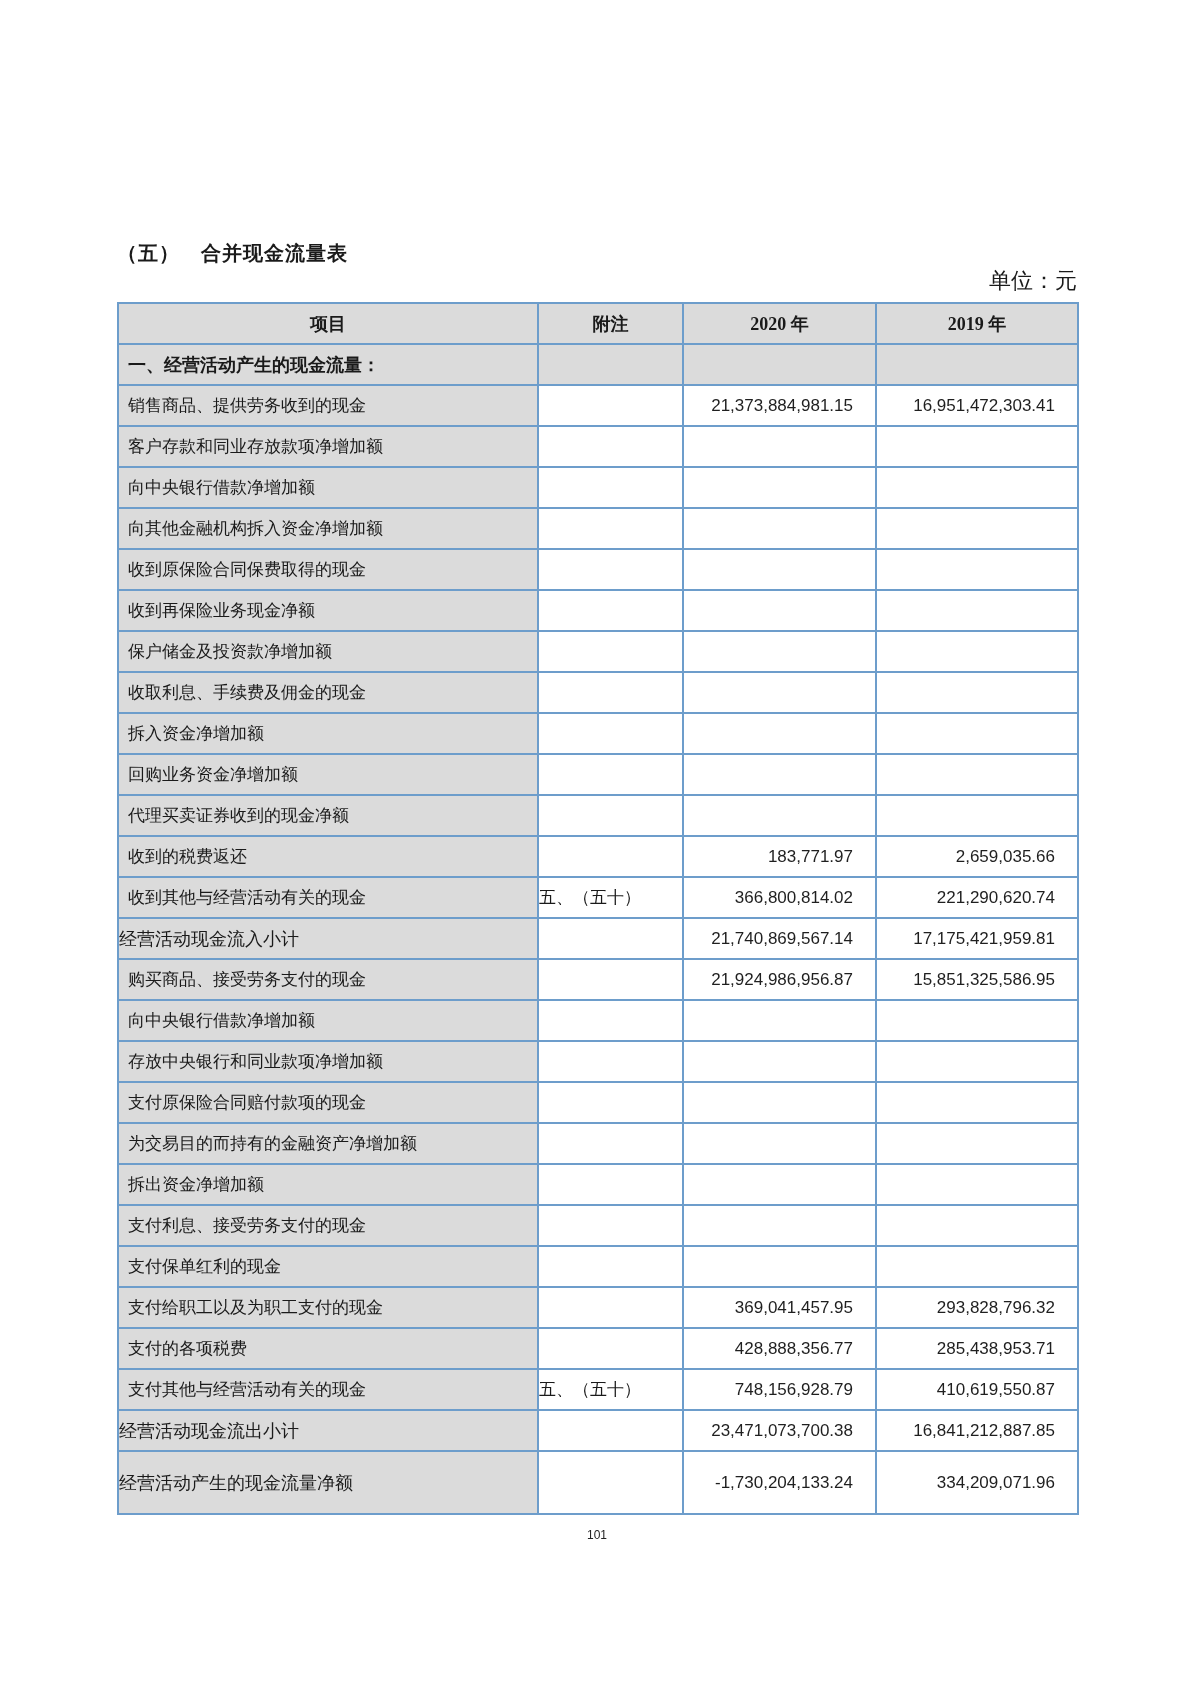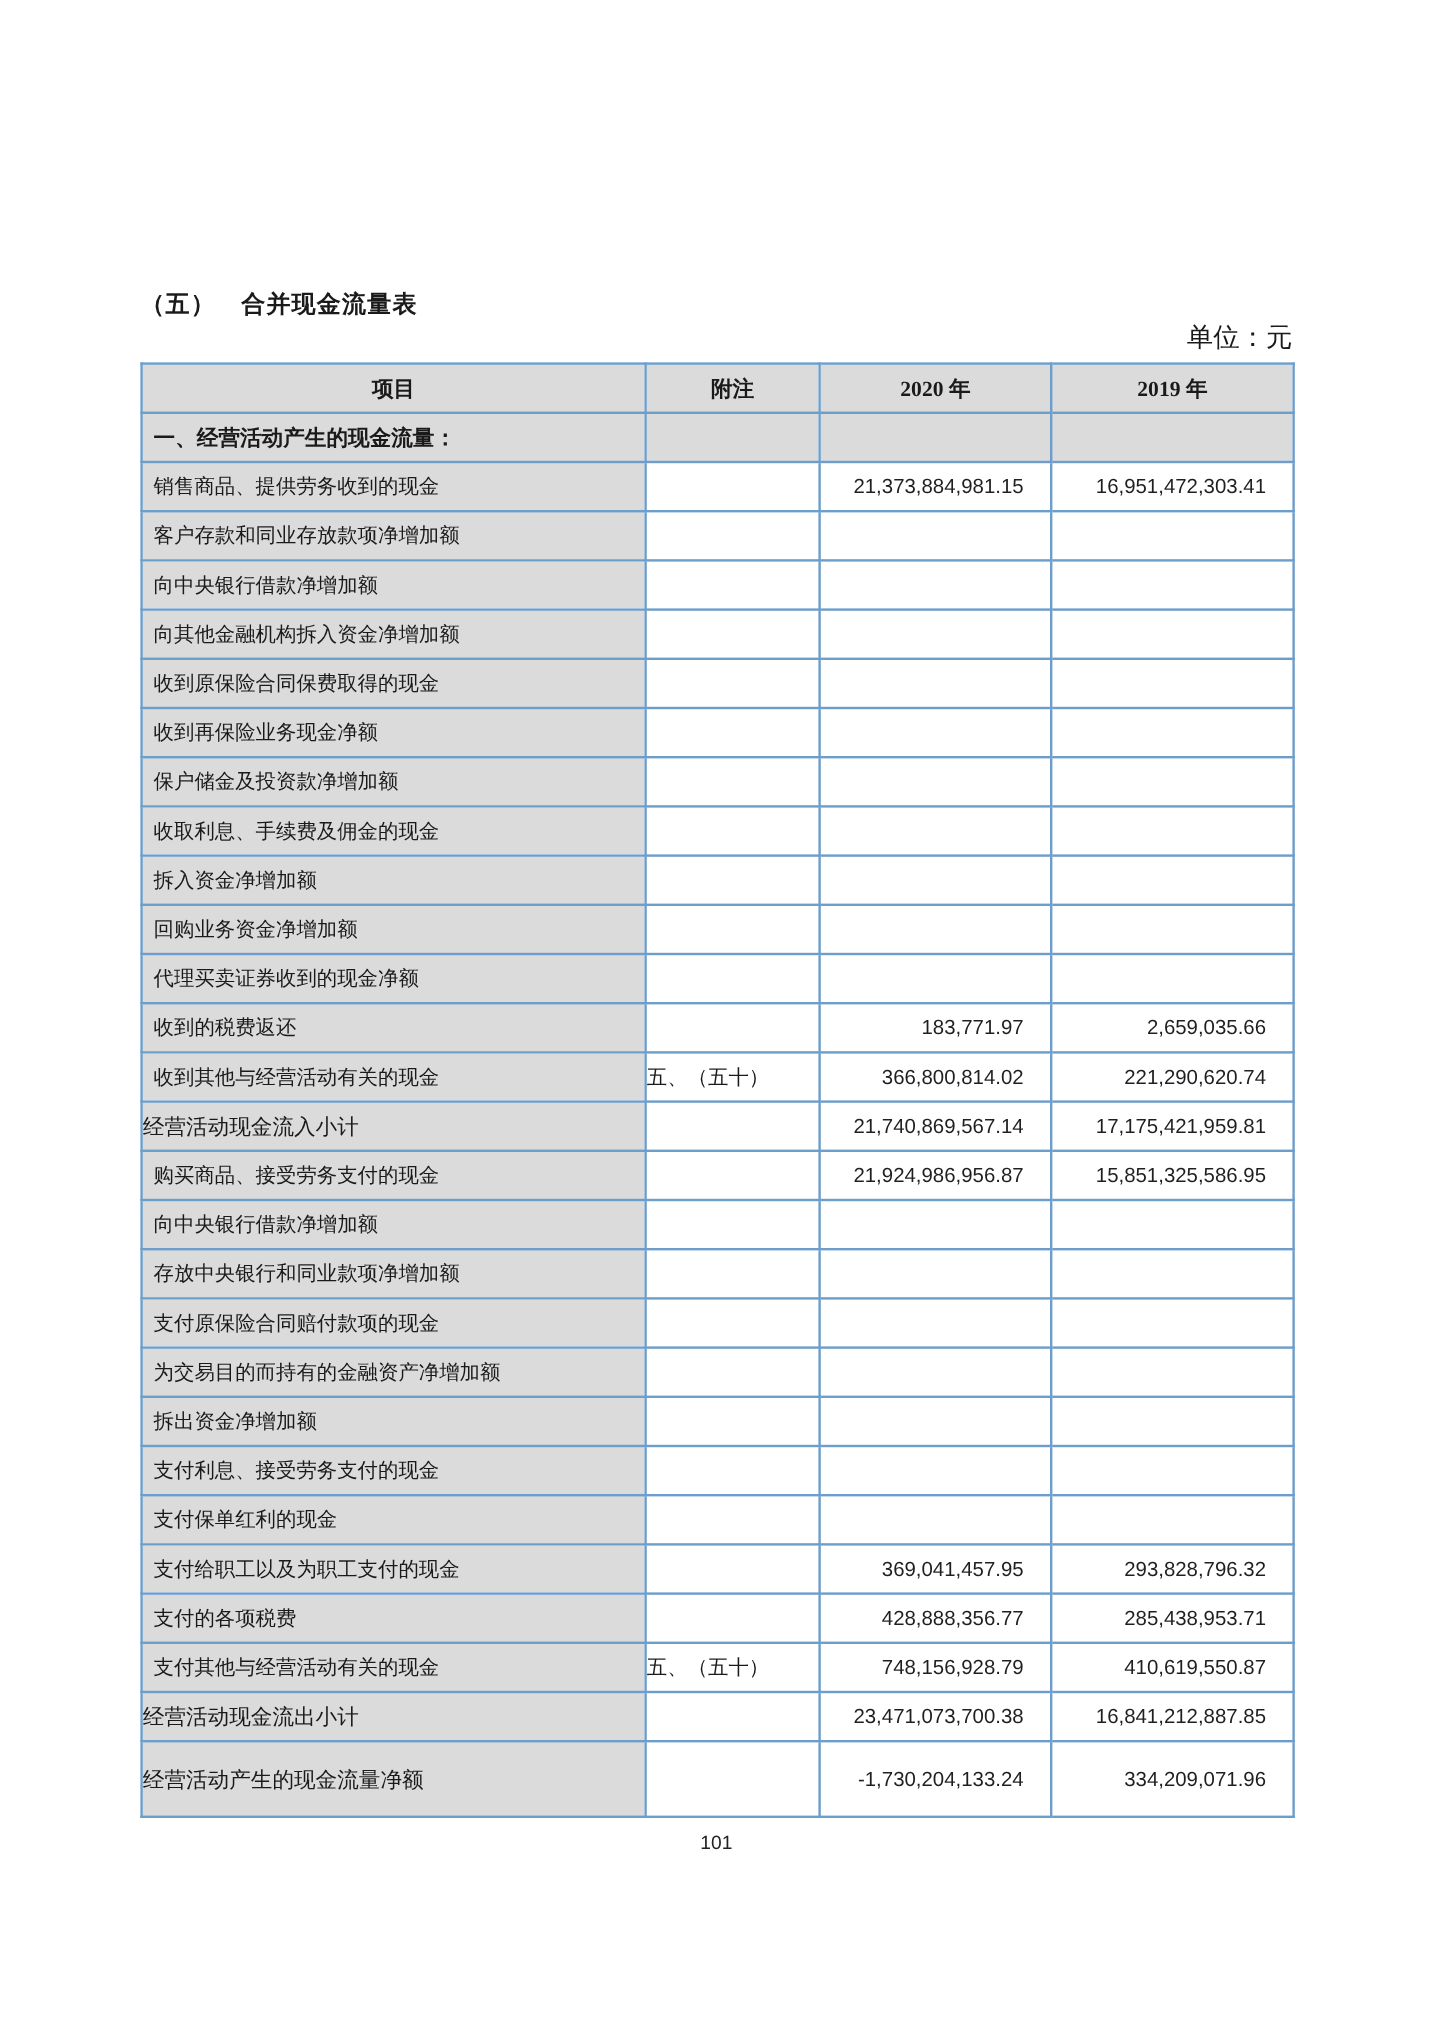--- a/index.html
+++ b/index.html
@@ -64,21 +64,21 @@
   .cashflow tr.section td.c-label { font-weight: bold; font-size: 18px; }
   .cashflow tr.subtotal td.c-label {
     font-weight: normal; padding-left: 0; font-size: 18px;
   }
   .cashflow tr.last td { height: 63px; }
 
   .page-number {
     position: absolute; left: 117px; top: 1528px; width: 960px;
     text-align: center;
     font-family: "Liberation Sans", "DejaVu Sans", sans-serif;
-    font-size: 16px; color: #222;
+    font-size: 12px; color: #222;
   }
 </style>
 </head>
 <body>
 
 <div class="page">
 
   <div class="doc-title">（五）　合并现金流量表</div>
 
   <div class="unit-line">单位：元</div>

